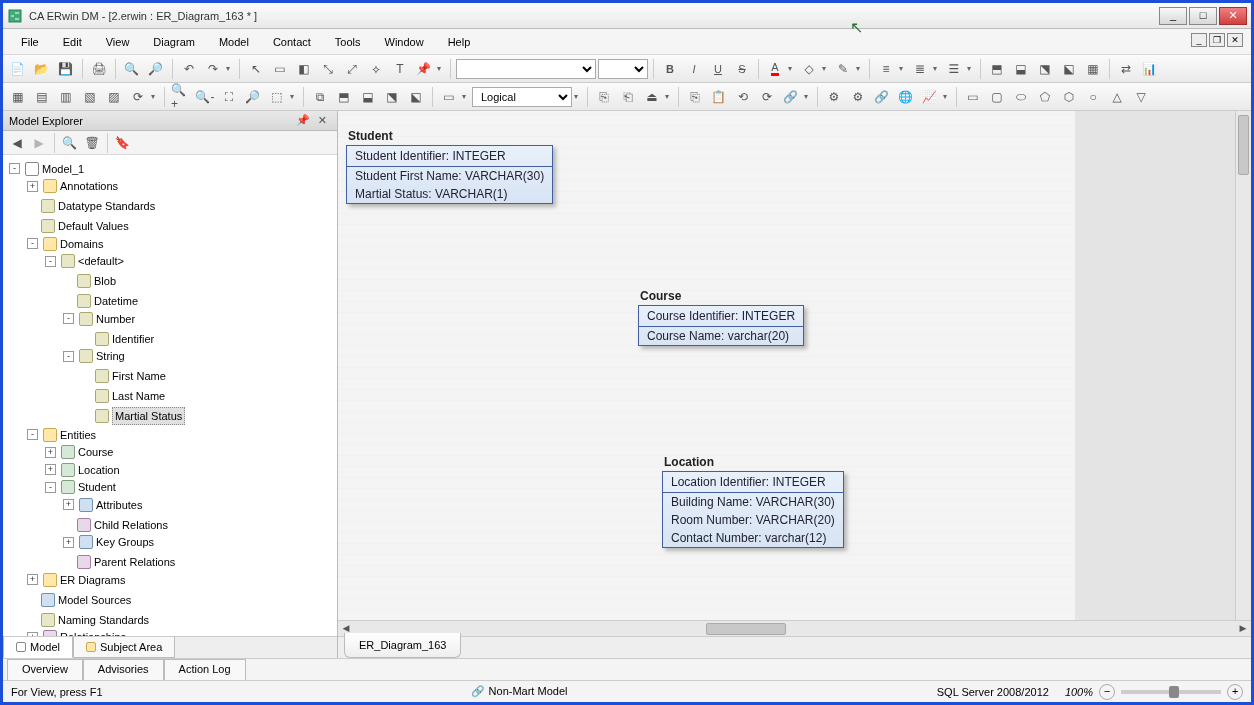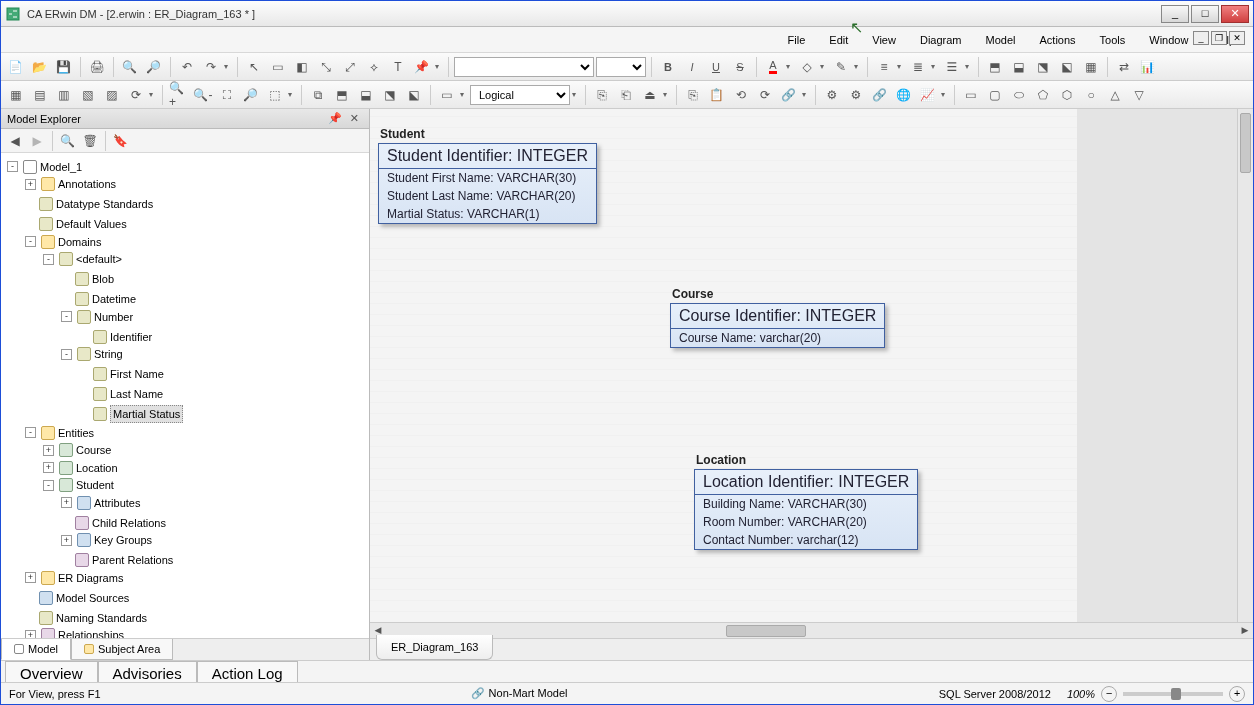--- a/index.html
+++ b/index.html
@@ -1,40 +1,40 @@
 <!DOCTYPE html>
 <html><head>
 <meta charset="utf-8">
 <style>
 * { box-sizing: border-box; margin: 0; padding: 0; font-family: Tahoma, Arial, sans-serif; font-size: 11px; }
 body { background: #fff; overflow: hidden; width: 1254px; height: 705px; }
 
-.window { width: 100%; height: 100%; display: flex; flex-direction: column; border: 1px solid #1d4ed8; }
+.window { width: 100%; height: 100%; display: flex; flex-direction: column; border: 3px solid #1d4ed8; }
 
 .titlebar { height: 26px; background: linear-gradient(#fdfdfd, #e8e8e8); display: flex; align-items: center; padding: 0 4px; border-bottom: 1px solid #bbb; }
 .titlebar .app-icon { width: 16px; height: 16px; margin-right: 6px; }
 .titlebar .title { flex: 1; color: #333; }
 .titlebar .win-btns { display: flex; gap: 2px; }
 .winbtn { width: 28px; height: 18px; border: 1px solid #888; background: linear-gradient(#f8f8f8,#d8d8d8); text-align: center; line-height: 14px; font-size: 11px; cursor: pointer; }
 .winbtn.close { background: linear-gradient(#f08080,#d04040); color: #fff; border-color: #a03030; }
 
-.menubar { height: 26px; display: flex; align-items: center; padding: 2px 8px; background: #f5f5f5; border-bottom: 1px solid #d8d8d8; gap: 4px; position: relative; justify-content: flex-end; }
+.menubar { height: 26px; display: flex; align-items: center; padding: 2px 8px; background: #f5f5f5; border-bottom: 1px solid #d8d8d8; gap: 4px; position: relative; }
 .menu-item { padding: 4px 10px; cursor: pointer; }
 .doc-ctrls { position: absolute; right: 8px; top: 4px; display: flex; gap: 2px; }
 .doc-ctrl { width: 16px; height: 14px; border: 1px solid #888; background: #eee; text-align:center; font-size:9px; line-height:12px; cursor:pointer;}
 
 .toolbar { height: 28px; background: linear-gradient(#fbfbfb,#eaeaea); border-bottom: 1px solid #ccc; display: flex; align-items: center; padding: 0 4px; gap: 2px; }
 .tbtn { width: 22px; height: 22px; border: 1px solid transparent; display: flex; align-items: center; justify-content: center; cursor: pointer; font-size: 12px; color: #555; }
 .tsep { width: 1px; height: 20px; background: #ccc; margin: 0 3px; }
 .tdrop { width: 8px; font-size: 8px; color: #666; }
 .tselect { height: 20px; border: 1px solid #aaa; background: #fff; font-size: 11px; padding: 0 4px; }
 
 .main { flex: 1; display: flex; overflow: hidden; }
 
-.explorer { width: 369px; display: flex; flex-direction: column; border-right: 1px solid #bbb; background: #fff; }
+.explorer { width: 335px; display: flex; flex-direction: column; border-right: 1px solid #bbb; background: #fff; }
 .panel-title { height: 20px; background: linear-gradient(#e8e8e8,#d8d8d8); border-bottom: 1px solid #bbb; display: flex; align-items: center; padding: 0 6px; font-size: 11px; }
 .panel-title .spacer { flex: 1; }
 .pin, .closep { cursor: pointer; padding: 0 4px; font-size: 11px; color: #555; }
 .panel-toolbar { height: 24px; border-bottom: 1px solid #d8d8d8; display: flex; align-items: center; padding: 0 4px; gap: 2px; background: #f4f4f4;}
 .ptbtn { width: 20px; height: 20px; display:flex; align-items:center; justify-content:center; cursor:pointer; font-size:12px; color:#555;}
 
 .tree { flex: 1; overflow: auto; padding: 4px 0; background: #fff; }
 .tree ul { list-style: none; padding-left: 18px; }
 .tree>ul { padding-left: 4px; }
 .tree li { line-height: 16px; white-space: nowrap; position: relative; }
@@ -61,28 +61,28 @@
 .vscroll { width: 16px; background: #e8e8e8; border-left: 1px solid #ccc; position:relative;}
 .vsthumb { position:absolute; top:4px; left:2px; right:2px; height:60px; background:#c8c8c8; border:1px solid #aaa; border-radius:2px;}
 .hscroll { height: 16px; background: #e8e8e8; border-top: 1px solid #ccc; display:flex; align-items:center;}
 .harrow { width:16px; height:14px; text-align:center; line-height:12px; font-size:9px; cursor:pointer; color:#555;}
 .htrack { flex:1; position:relative; height:14px;}
 .hthumb { position:absolute; left:40%; top:1px; bottom:1px; width:80px; background:#c8c8c8; border:1px solid #aaa; border-radius:2px;}
 
 .entity { position: absolute; }
 .entity-title { font-weight: bold; font-size: 12px; color: #222; margin-bottom: 2px; padding-left:2px;}
 .entity-box { border: 1px solid #4060a0; background: linear-gradient(#e8f0fa,#d8e4f4); box-shadow: 3px 3px 4px rgba(0,0,0,0.25); min-width: 140px; }
-.pk { padding: 3px 8px; border-bottom: 1px solid #4060a0; font-size: 16px; color: #223; }
+.pk { padding: 3px 8px; border-bottom: 1px solid #4060a0; font-size: 12px; color: #223; }
 .attr { padding: 2px 8px; font-size: 12px; color: #223; }
 
 .canvas-tab { height: 22px; display: flex; align-items: flex-end; background: #eee; border-top: 1px solid #ccc; padding-left: 6px;}
 .ctab { padding: 6px 14px; border: 1px solid #bbb; border-top: none; background: linear-gradient(#fff,#eee); border-radius: 0 0 6px 6px; font-size: 11px; cursor:pointer;margin-top:8px;}
 
 .bottom-tabs { height: 22px; display: flex; border-top: 1px solid #ccc; background: #f4f4f4; }
-.btab { padding: 3px 14px; border: 1px solid #bbb; border-bottom:none; background: #f8f8f8; cursor:pointer; font-size:15px;}
+.btab { padding: 3px 14px; border: 1px solid #bbb; border-bottom:none; background: #f8f8f8; cursor:pointer; font-size:11px;}
 .btab.first { margin-left: 4px;}
 
 .statusbar { height: 22px; display: flex; align-items: center; padding: 0 8px; background: #f4f4f4; border-top: 1px solid #ccc; font-size: 11px; gap: 16px; }
 .statusbar .flex { flex: 1; }
 .zoom { display:flex; align-items:center; gap:6px;font-style:italic;}
 .ztrack { width: 100px; height:4px; background:#ccc; position:relative;}
 .zthumb { position:absolute; left:48px; top:-4px; width:10px; height:12px; background:#888; border-radius:2px;}
 .zbtn { width:16px; height:16px; border:1px solid #aaa; border-radius:8px; text-align:center; line-height:12px; font-size:11px; cursor:pointer;}
 svg { display:block; }
 
@@ -108,21 +108,21 @@
       <div class="winbtn close">✕</div>
     </div>
   </div>
 
   <div class="menubar">
     <span class="menu-item">File</span>
     <span class="menu-item">Edit</span>
     <span class="menu-item">View</span>
     <span class="menu-item">Diagram</span>
     <span class="menu-item">Model</span>
-    <span class="menu-item">Actions</span>
+    <span class="menu-item">Contact</span>
     <span class="menu-item">Tools</span>
     <span class="menu-item">Window</span>
     <span class="menu-item">Help</span>
     <div class="doc-ctrls">
       <div class="doc-ctrl">_</div>
       <div class="doc-ctrl">❐</div>
       <div class="doc-ctrl">✕</div>
     </div>
   </div>
 
@@ -438,21 +438,20 @@
 
     <div class="canvas-wrap">
       <div class="canvas-area">
         <div class="canvas">
 
           <div class="entity" style="left:8px; top:18px">
             <div class="entity-title">Student</div>
             <div class="entity-box">
               <div class="pk">Student Identifier: INTEGER</div>
               <div class="attr">Student First Name: VARCHAR(30)</div>
-              <div class="attr">Student Last Name: VARCHAR(20)</div>
               <div class="attr">Martial Status: VARCHAR(1)</div>
             </div>
           </div>
 
           <div class="entity" style="left:300px; top:178px">
             <div class="entity-title">Course</div>
             <div class="entity-box">
               <div class="pk">Course Identifier: INTEGER</div>
               <div class="attr">Course Name: varchar(20)</div>
             </div>

